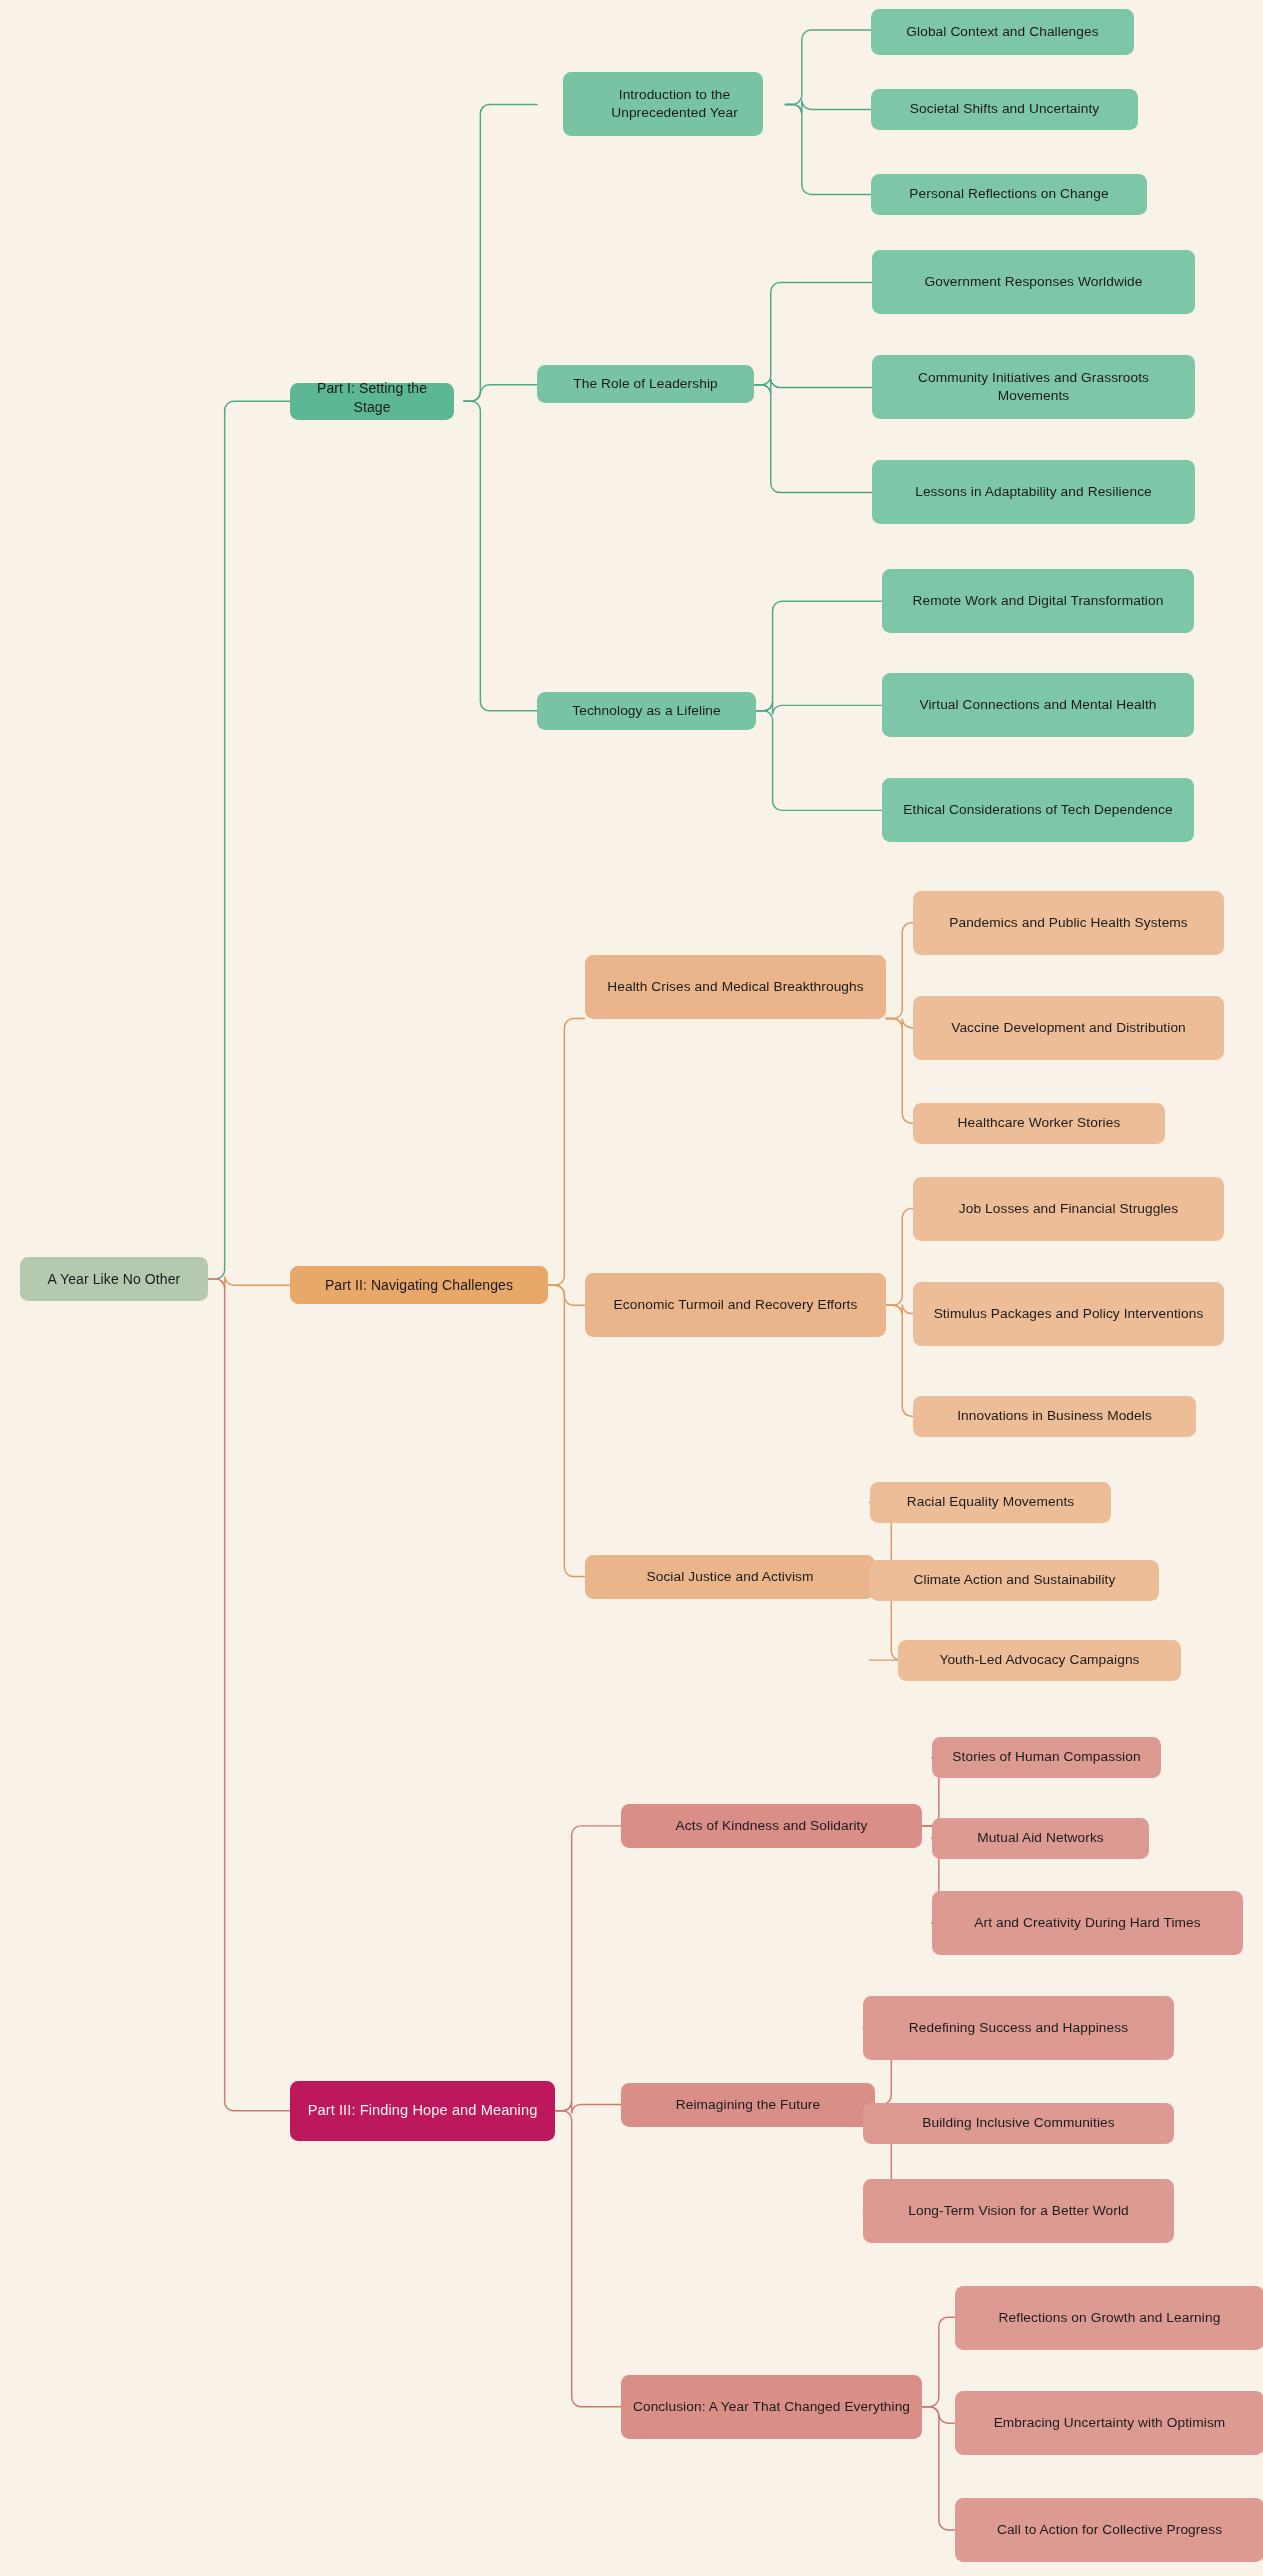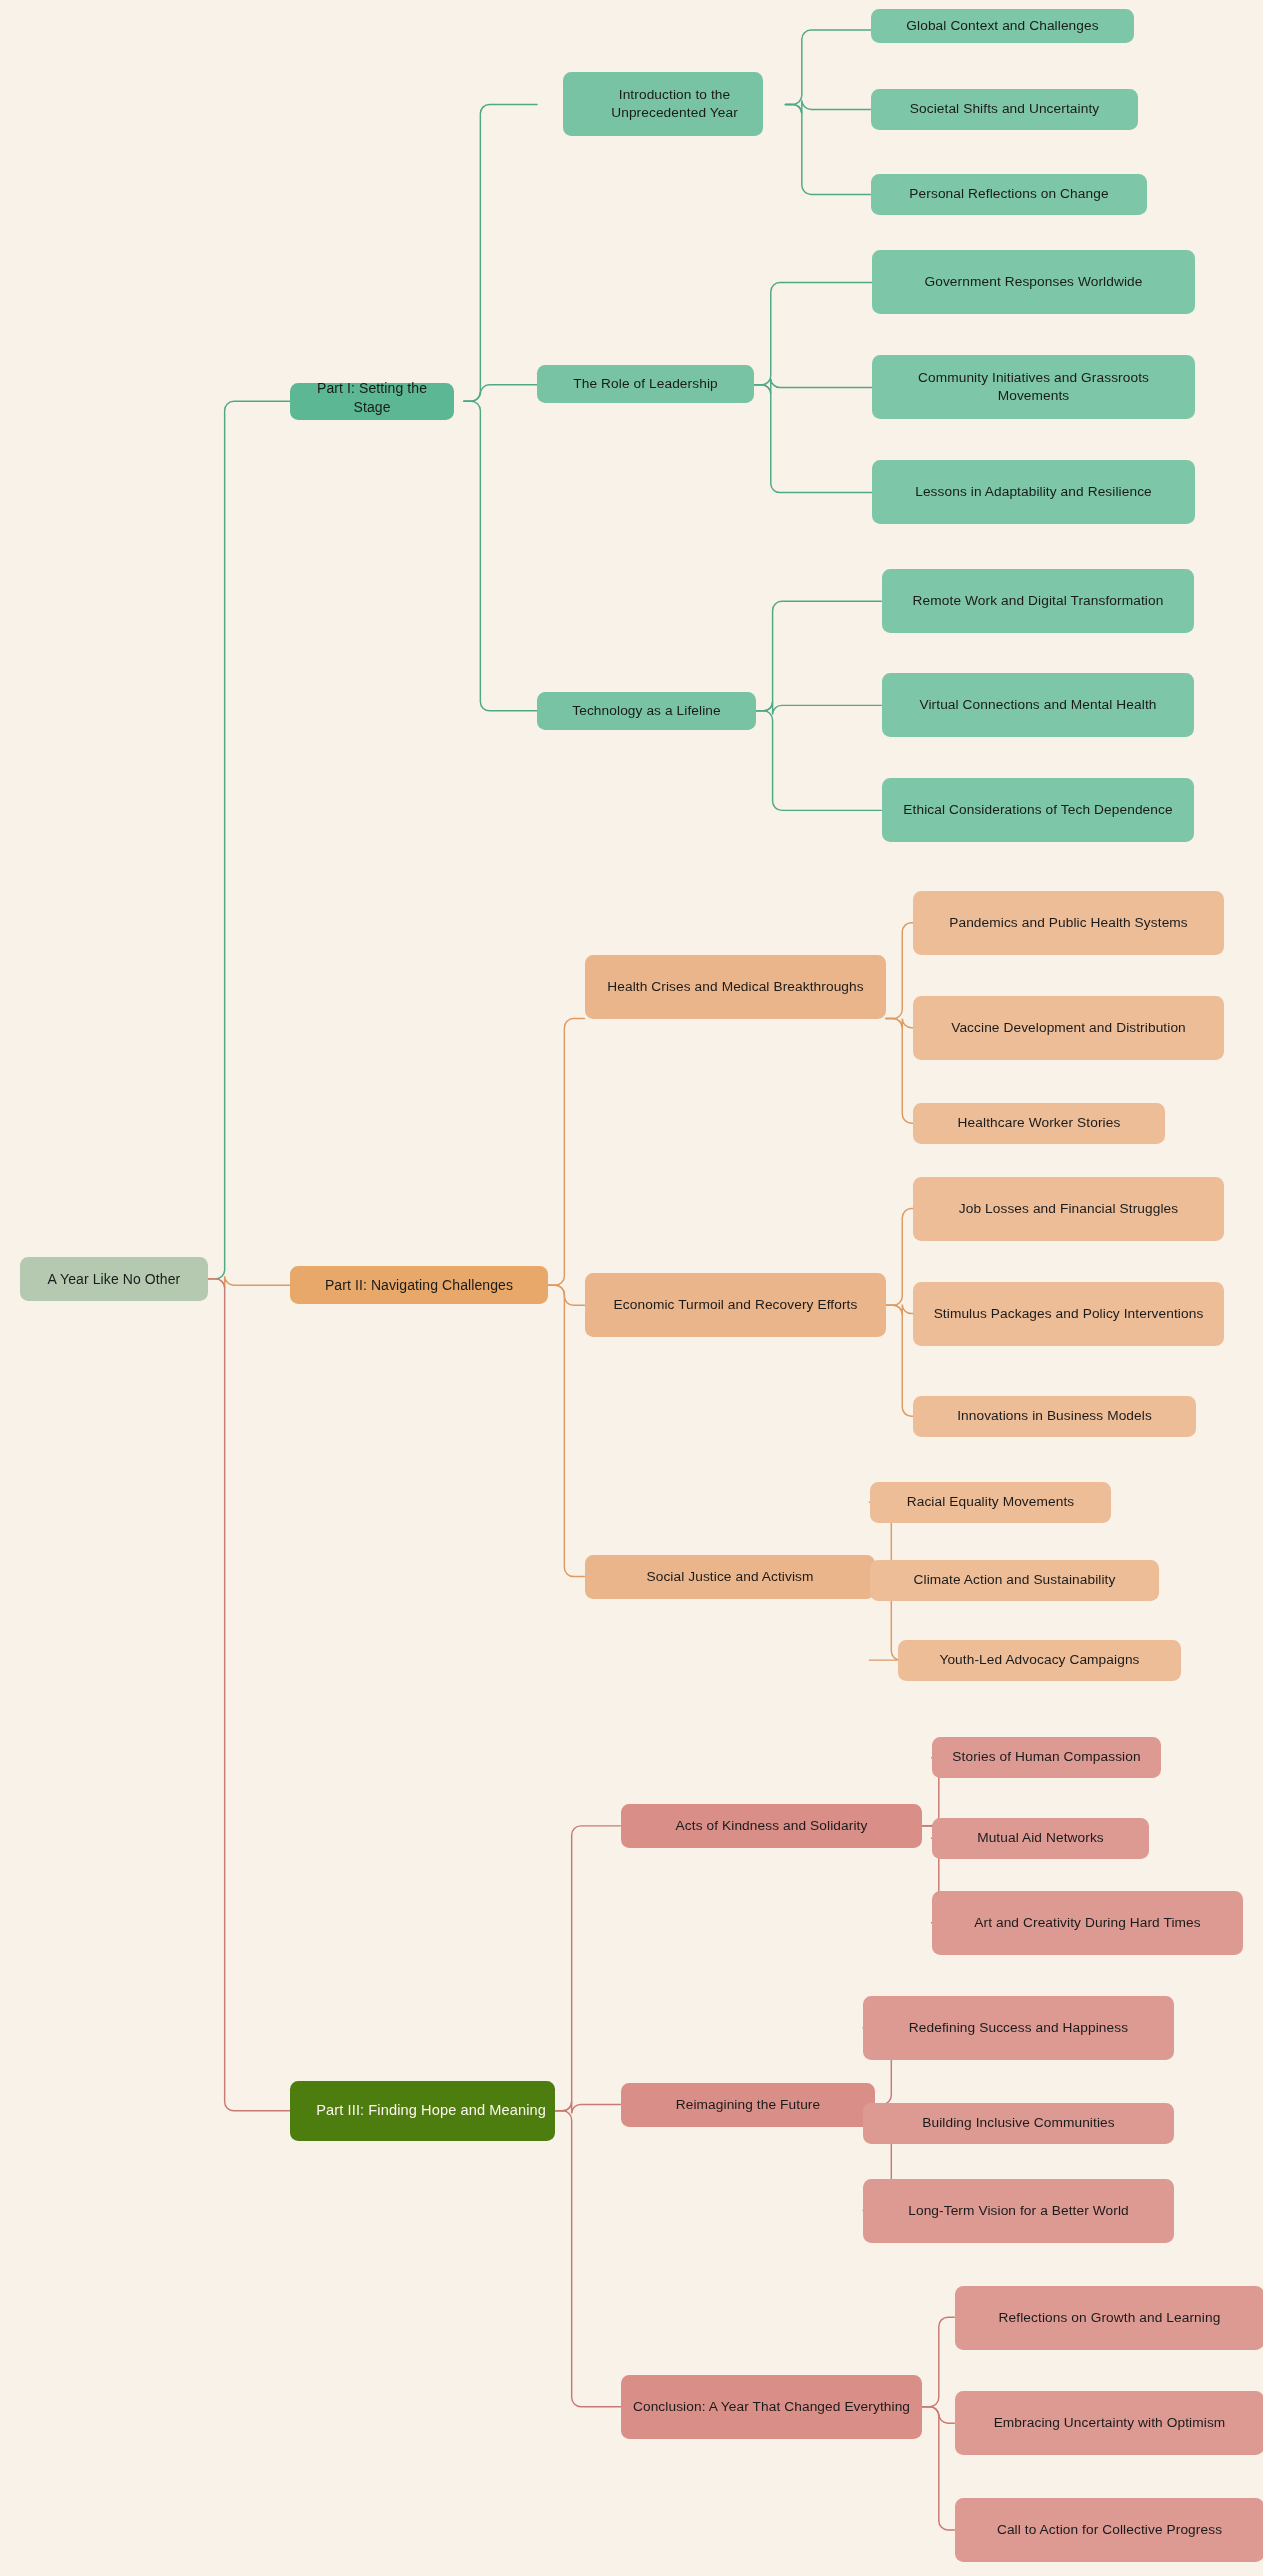--- a/index.html
+++ b/index.html
@@ -45,21 +45,21 @@
     font-size:14px;
   }
   .n-g1{ background:#5cb894; font-size:14px; }
   .n-g2{ background:#78c3a4; font-size:13.7px; }
   .n-g3{ background:#7ec6a8; font-size:13.7px; }
 
   .n-o1{ background:#e8a86a; font-size:14px; }
   .n-o2{ background:#eab58a; font-size:13.7px; }
   .n-o3{ background:#edbd98; font-size:13.7px; }
 
-  .n-r1{ background:#4d7c0f; font-size:14.6px; color:#fdf6ef;text-align:right; }
+  .n-r1{ background:#be185d; font-size:14.6px; color:#fdf6ef; }
   .n-r2{ background:#d98f88; font-size:13.7px; }
   .n-r3{ background:#dd9a93; font-size:13.7px; }
 </style>
 </head>
 <body>
 
 <div id="canvas">
   <svg id="links" viewBox="0 0 1383 2820" width="1263" height="2576">
       <path d="M 228 1400 L 236 1400 A 10 10 0 0 0 246 1390 L 246 449 A 10 10 0 0 1 256 439 L 318 439" fill="none" stroke="#4fa986" stroke-width="1.6" stroke-linecap="round"></path>
       <path d="M 508 439 L 516 439 A 10 10 0 0 0 526 429 L 526 124 A 10 10 0 0 1 536 114 L 588 114" fill="none" stroke="#4fa986" stroke-width="1.6" stroke-linecap="round"></path>
@@ -104,21 +104,21 @@
   <div id="nodes">
       <div class="node n-root" style="left: 20px; top: 1257px; width: 188px; height: 44px;">
         <span class="lbl">A Year Like No Other</span>
       </div>
       <div class="node n-g1" style="left: 290px; top: 383px; width: 164px; height: 37px; align-items: flex-end;">
         <span class="lbl">Part I: Setting the Stage</span>
       </div>
       <div class="node n-g2" style="left: 563px; top: 72px; width: 200px; height: 64px; padding-left: 32px;">
         <span class="lbl">Introduction to the Unprecedented Year</span>
       </div>
-      <div class="node n-g3" style="left: 871px; top: 9px; width: 263px; height: 34px; justify-content: center;">
+      <div class="node n-g3" style="left: 871px; top: 9px; width: 263px; height: 46px; justify-content: center;">
         <span class="lbl">Global Context and Challenges</span>
       </div>
       <div class="node n-g3" style="left: 871px; top: 89px; width: 267px; height: 41px;">
         <span class="lbl">Societal Shifts and Uncertainty</span>
       </div>
       <div class="node n-g3" style="left: 871px; top: 174px; width: 276px; height: 41px;">
         <span class="lbl">Personal Reflections on Change</span>
       </div>
       <div class="node n-g2" style="left: 537px; top: 365px; width: 217px; height: 38px;">
         <span class="lbl">The Role of Leadership</span>

